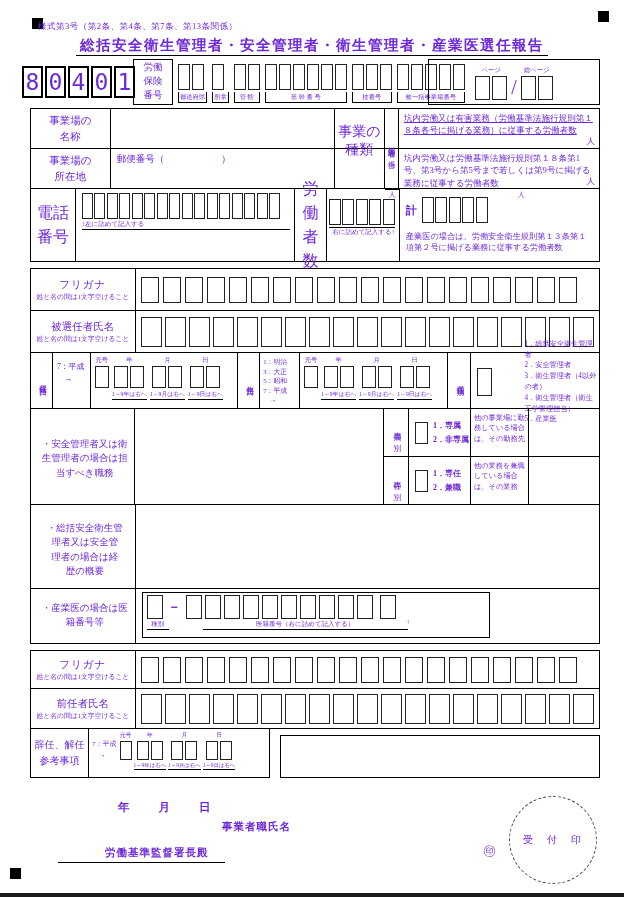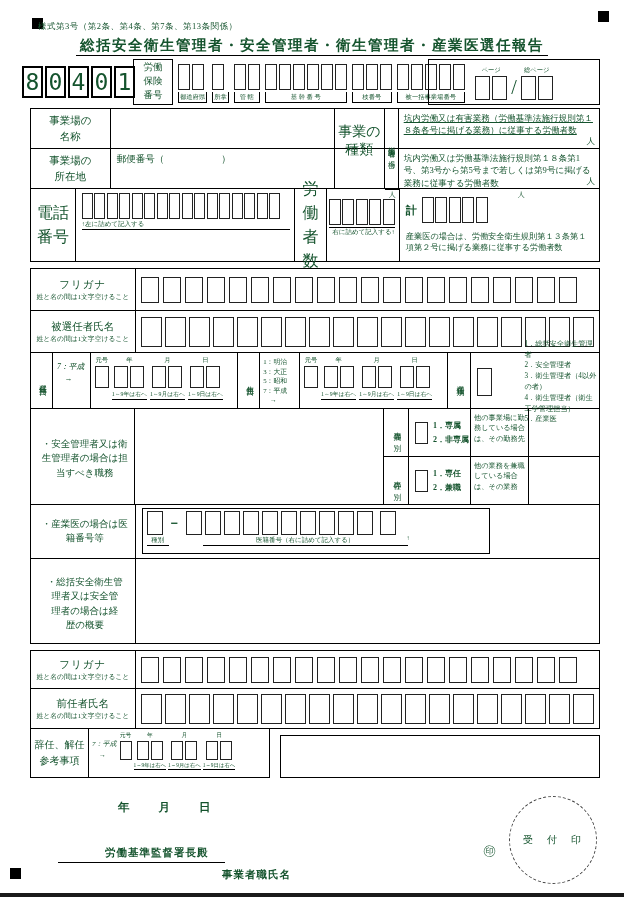--- a/index.html
+++ b/index.html
@@ -1,19 +1,19 @@
 <!DOCTYPE html>
 <html><head>
 <meta charset="utf-8">
 <style>
   * { box-sizing: border-box; margin:0; padding:0; }
   html,body { background:#fff; }
   .page {
     position:relative; width:624px; height:897px; background:#fff;
-    font-family:"Liberation Serif","DejaVu Serif",serif; color:#14532d;
+    font-family:"Liberation Serif","DejaVu Serif",serif; color:#6d28d9;
     overflow:hidden;
   }
   .abs { position:absolute; }
   .pre { white-space:pre-line; }
   .vert { writing-mode:vertical-rl; text-orientation:upright; }
   .mark { position:absolute; background:#000; width:11px; height:11px; }
   .bottom-bar { position:absolute; left:0; width:624px; height:4px; background:#1a1a1a; }
 
   .form-no { font-size:8.5px; letter-spacing:.5px; }
   .title { width:100%; text-align:center; font-size:14.5px; font-weight:bold; letter-spacing:1.5px; }
@@ -73,21 +73,21 @@
 
   
   .fur-lab { font-size:10.5px; letter-spacing:1px; }
   .sub-note { font-size:6.8px; letter-spacing:0; line-height:1.3; margin-top:1px; }
   .name-lab { font-size:10.5px; }
   .kbox-row { display:flex; gap:4px; align-items:center; height:100%; padding-left:5px; }
   .kb-f .cbox { width:18px; height:26px; }
   .kb-n { gap:3px; }
   .kb-n .cbox { width:21px; height:30px; }
   .vlab { font-size:8px; letter-spacing:1px; display:flex; align-items:center; justify-content:center; }
-  .era-cell { font-size:7.8px; line-height:1.6; padding:8px 2px 0 4px;font-style:italic; }
+  .era-cell { font-size:7.8px; line-height:1.6; padding:8px 2px 0 4px; }
   .era-list { font-size:6.8px; line-height:1.4; padding:4px 1px 0 3px; }
   .dbwrap { display:flex; gap:3px; padding:3px 2px 0 4px; }
   .dbcol { display:flex; flex-direction:column; align-items:center; }
   .dblab { font-size:6.3px; margin-bottom:1px; }
   .dboxes { display:flex; gap:2px; }
   .dboxes .cbox { width:14px; height:22px; }
   .dbnote { font-size:5.8px; border-bottom:1px solid #000; margin-top:2px; white-space:nowrap; }
   .typebox { display:flex; align-items:center; gap:6px; padding:3px 2px 0 6px; }
   .typebox .cbox { width:15px; height:28px; flex:none; }
   .type-opts { font-size:7.2px; line-height:1.5;margin-left:26px; }
@@ -476,20 +476,27 @@
           <div class="tc cb-opts" style="width:62px;">
             <span class="cbox"></span>
             <div class="opt-txt pre">1．専任
 2．兼職</div>
           </div>
           <div class="tc small-note" style="width:58px;">他の業務を兼職している場合は、その業務</div>
           <div class="tc" style="width:70px;"></div>
         </div>
       </div>
     </div>
+    <div class="trow" style="height:84px;">
+      <div class="tc duty-lab pre" style="width:105px; padding-top:16px;">・総括安全衛生管
+理者又は安全管
+理者の場合は経
+歴の概要</div>
+      <div class="tc" style="width:465px;"></div>
+    </div>
     <div class="trow" style="height:54px;">
       <div class="tc duty-lab pre" style="width:105px; padding-top:12px;">・産業医の場合は医
 籍番号等</div>
       <div class="tc" style="width:465px;">
         <div class="med-inner">
           <div class="med-row">
             <span class="cbox"></span>
             <span class="med-dash">－</span>
             <div class="med-row">
                 <span class="cbox"></span>
@@ -507,27 +514,20 @@
           </div>
           <div class="med-labels">
             <span class="med-l1">種別</span>
             <span class="med-l2">
               <span>医籍番号（右に詰めて記入する）</span>
               <span class="arr">↑</span>
             </span>
           </div>
         </div>
       </div>
-    </div>
-    <div class="trow" style="height:84px;">
-      <div class="tc duty-lab pre" style="width:105px; padding-top:16px;">・総括安全衛生管
-理者又は安全管
-理者の場合は経
-歴の概要</div>
-      <div class="tc" style="width:465px;"></div>
     </div>
   </div>
 
   <div class="tbl" style="left:30px; top:650px; width:570px; border-bottom:none;">
     <div class="trow" style="height:38px; border-bottom:1.2px solid #000;">
       <div class="tc lbl-c" style="width:105px; flex-direction:column;">
         <div class="fur-lab">フリガナ</div>
         <div class="sub-note">姓と名の間は1文字空けること</div>
       </div>
       <div class="tc kbox-row kb-f" style="width:465px;">
@@ -623,21 +623,21 @@
         </div>
       </div>
     </div>
   </div>
 
   <div class="remarks-box" style="left:280px; top:735px; width:320px; height:43px;">
     <div style="flex:1;"></div>
   </div>
 
   <div class="abs f-date" style="left:118px; top:800px;">年　　月　　日</div>
-  <div class="abs f-emp" style="left:222px; top:868px;">事業者職氏名</div>
+  <div class="abs f-emp" style="left:222px; top:820px;">事業者職氏名</div>
   <div class="abs f-rec" style="left:105px; top:846px;">労働基準監督署長殿</div>
   <div class="f-line" style="left:58px; top:862px; width:167px;"></div>
   <div class="abs f-seal" style="left:483px; top:842px;">㊞</div>
   <div class="recv-circle" style="left:509px; top:796px;">
     <span>受　付　印</span>
   </div>
 
 </div>
 
 </body></html>

